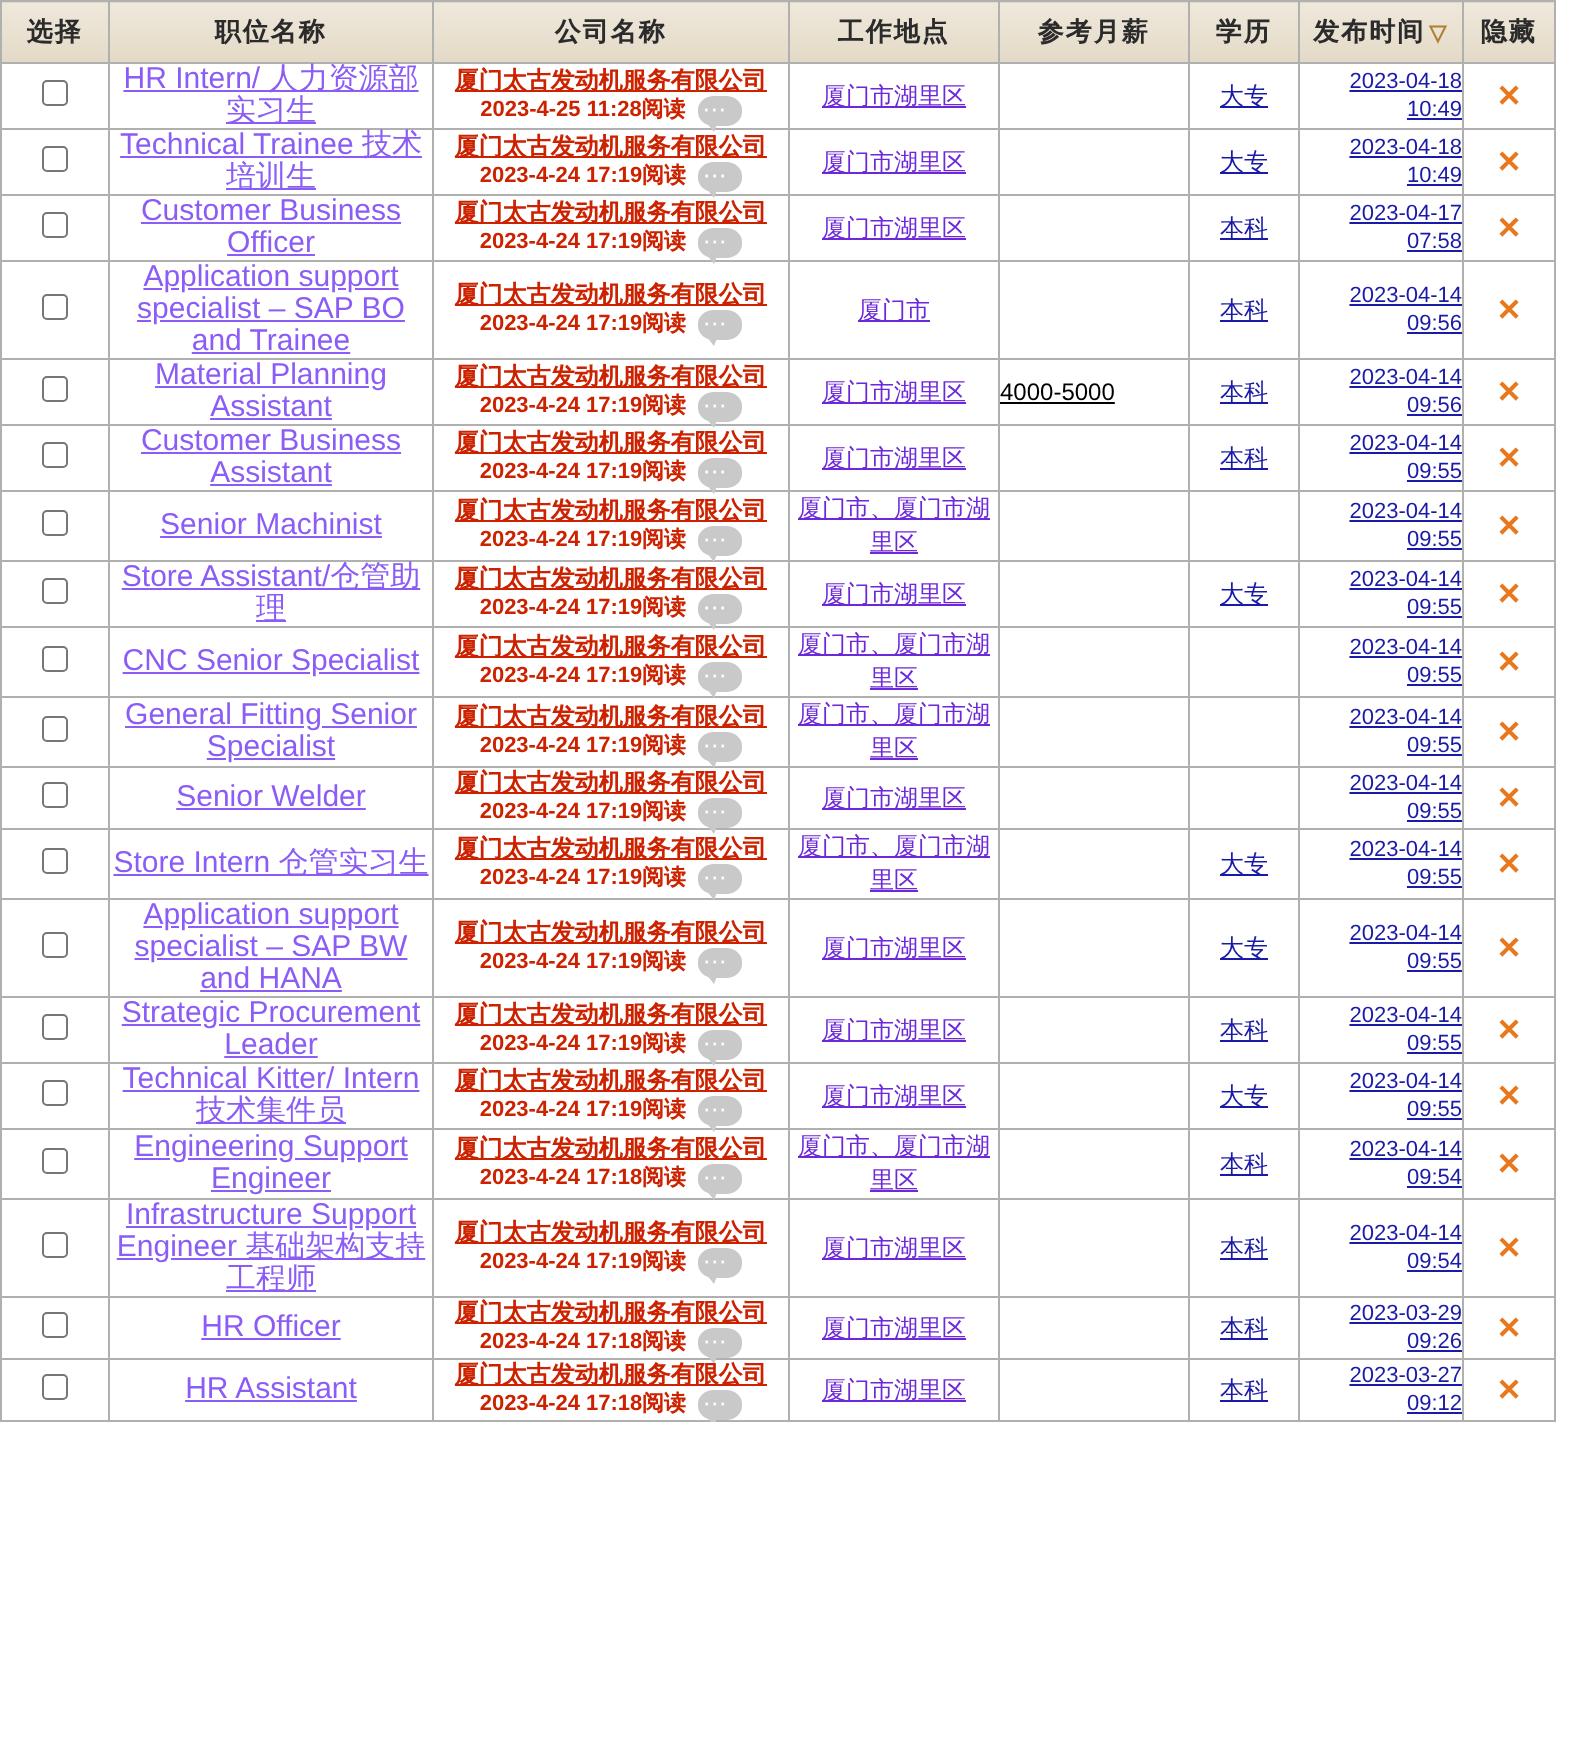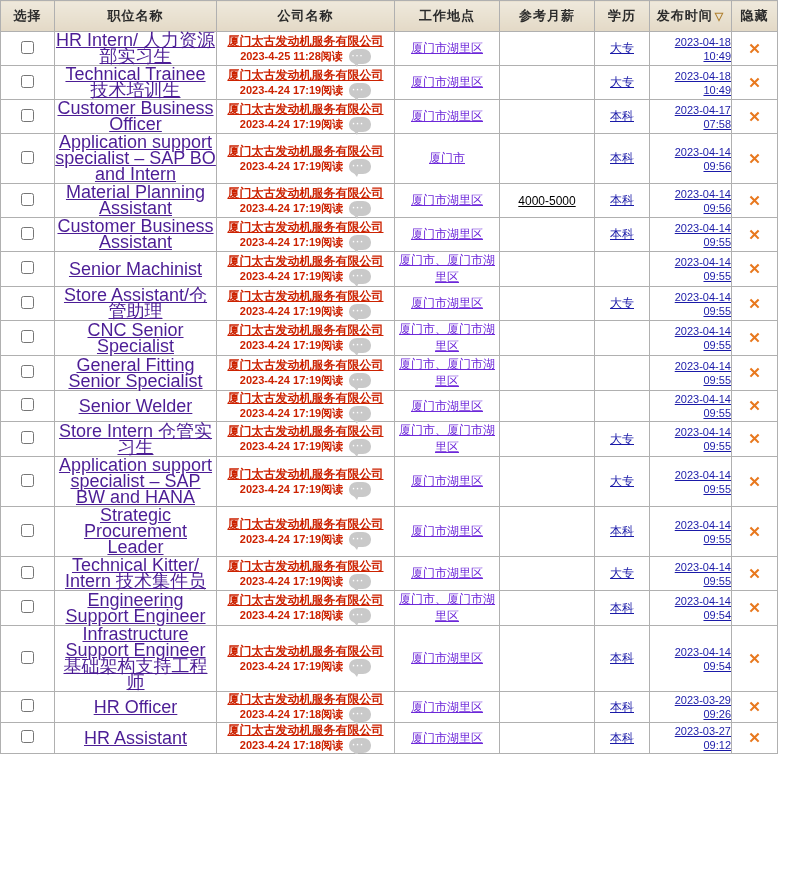--- a/index.html
+++ b/index.html
@@ -63,40 +63,40 @@
     text-align: center;
     padding: 3px 2px;
     position: relative;
     font-weight: bold;
   }
   td.cell-location {
     text-align: center;
     padding: 3px 2px;
   }
   td.cell-salary {
-    text-align: center;
+    text-align: left;
     padding: 3px 2px;
   }
   td.cell-edu {
     text-align: center;
     padding: 3px 2px;
   }
   td.cell-date {
     text-align: right;
     padding: 3px 2px;
     margin-left: 22px;
   }
   td.cell-fav {
     text-align: center;
   }
 
   a.job-link {
-    color: #4c1d95;
+    color: #8b5cf6;
     text-decoration: underline;
-    font-size: 18px;
+    font-size: 15px;
     line-height: 16px;
     display: inline-block;
     text-align: center;
   }
   a.company-link {
     color: #cc2200;
     text-decoration: underline;
     font-size: 12px;
     line-height: 15px;
     display: block;
@@ -254,21 +254,21 @@
           </div>
         </td>
         <td class="cell-location"><a class="location-link" href="#">厦门市湖里区</a></td>
         <td class="cell-salary"><span class="salary-text"></span></td>
         <td class="cell-edu"><a class="edu-link" href="#">本科</a></td>
         <td class="cell-date"><a class="date-link" href="#">2023-04-17 07:58</a></td>
         <td class="cell-fav"><span class="fav-x">✕</span></td>
       </tr>
       <tr>
         <td class="cell-select"><input type="checkbox" class="row-check" style=""></td>
-        <td class="cell-title"><a class="job-link" href="#">Application support specialist – SAP BO and Intern</a></td>
+        <td class="cell-title"><a class="job-link" href="#">Application support specialist – SAP BO and Trainee</a></td>
         <td class="cell-company">
           <a class="company-link" href="#">厦门太古发动机服务有限公司</a>
           <div class="company-row">
             <span class="company-meta read">2023-4-24 17:19阅读</span>
             <span class="chat-bubble">
               <span class="dots">···</span>
             </span>
           </div>
         </td>
         <td class="cell-location"><a class="location-link" href="#">厦门市</a></td>

